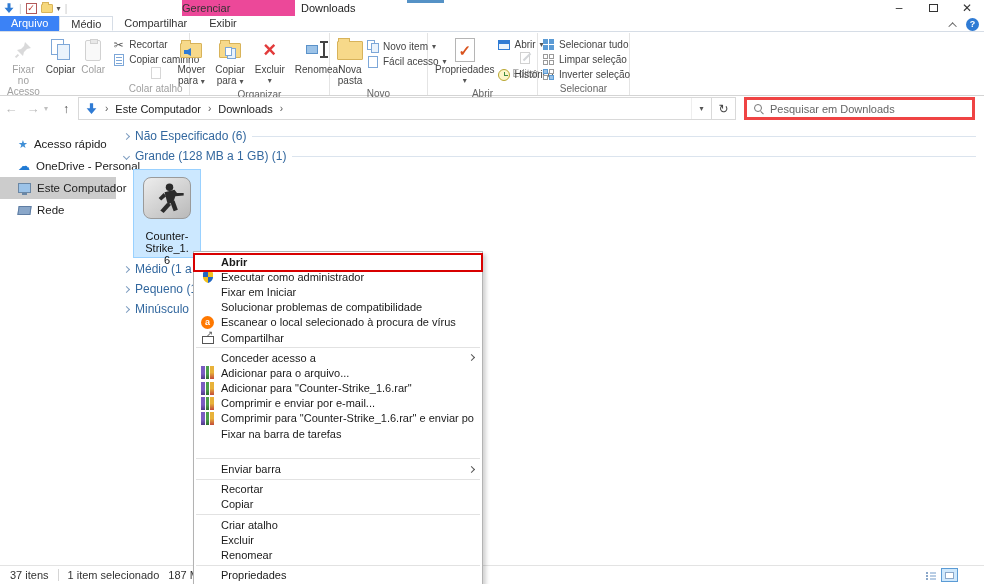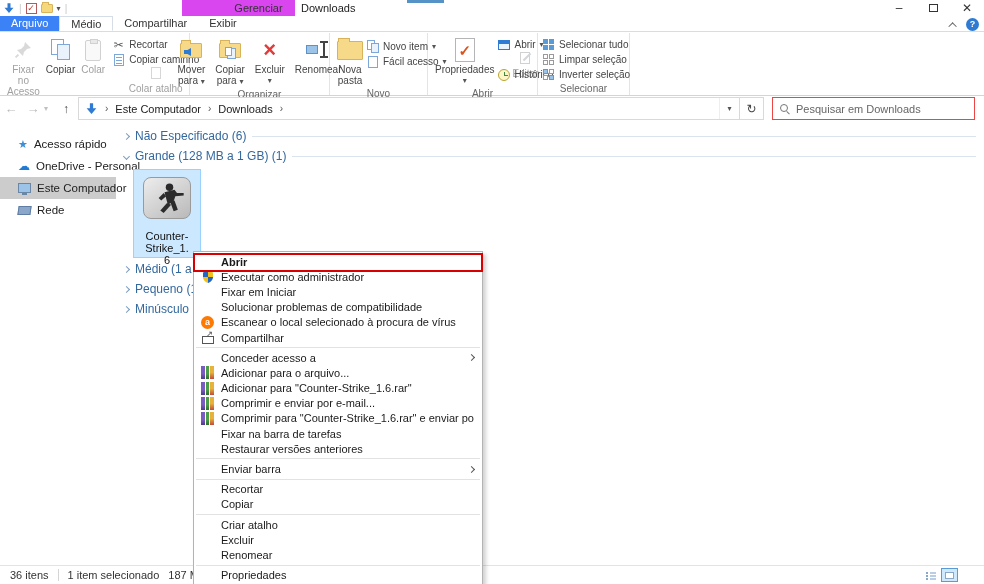--- a/index.html
+++ b/index.html
@@ -8,21 +8,21 @@
 
   
   .titlebar { position:absolute; top:0; left:0; right:0; height:16px; background:#fff; }
   .qat { position:absolute; left:3px; top:1px; display:flex; align-items:center; gap:4px; height:14px; }
   .qat .sep { color:#c9c9c9; font-size:10px; }
   .dl-arrow { display:inline-block; }
   .qat-check { width:11px; height:11px; border:1px solid #b35959; background:#fff; color:#c0392b; font-size:9px; line-height:9px; text-align:center; }
   .qat-folder { width:12px; height:9px; background:#f6d87c; border:1px solid #d9b45a; border-radius:1px; position:relative; }
   .qat-folder::before { content:""; position:absolute; top:-3px; left:0; width:5px; height:2px; background:#f6d87c; border:1px solid #d9b45a; border-bottom:none; }
   .caret-glyph { font-size:8px; color:#555; }
-  .ctx-group { position:absolute; left:182px; top:0; width:113px; height:16px; background:#d946ef; text-align:center; line-height:17px; font-size:11px; color:#333;padding-left:40px; }
+  .ctx-group { position:absolute; left:182px; top:0; width:113px; height:16px; background:#ec4899; line-height:17px; font-size:11px; color:#333; }
   .win-title { position:absolute; left:301px; top:2px; font-size:11px; color:#222; }
   .top-accent { position:absolute; left:407px; top:0; width:37px; height:3px; background:#5592c6; }
   .win-controls { position:absolute; right:0; top:0; display:flex; height:16px; }
   .win-btn { width:34px; height:16px; display:flex; align-items:center; justify-content:center; color:#333; font-size:12px; }
   .restore-ic { position:relative; width:9px; height:8px; }
   .restore-ic::before { content:""; position:absolute; left:0; bottom:0; width:7px; height:6px; border:1px solid #333; background:#fff; }
   .restore-ic::after { content:""; position:absolute; right:0; top:0; width:7px; height:6px; border:1px solid #333; }
 
   
   .tabrow { position:absolute; top:16px; left:0; right:0; height:16px; border-bottom:1px solid #d6dde6; display:flex; background:#fff; }
@@ -88,21 +88,21 @@
   
   .addrbar { position:absolute; top:97px; left:0; right:0; height:23px; display:flex; align-items:center; background:#fff; }
   .nav-btn { width:22px; text-align:center; font-size:13px; color:#b9b9b9; }
   .nav-btn.up { color:#4a4a4a; font-size:12px; width:20px; }
   .nav-dd { font-size:8px; color:#c0c0c0; width:12px; }
   .crumb-box { height:23px; border:1px solid #d9d9d9; background:#fff; display:flex; align-items:center; flex:1; margin-left:2px; padding-left:6px; }
   .crumb-sep { font-size:10px; color:#555; padding:0 7px; }
   .crumb { font-size:11px; color:#222; }
   .crumb-dd { margin-left:auto; width:20px; text-align:center; color:#555; font-size:8px; border-left:1px solid #eee; align-self:stretch; line-height:22px; }
   .refresh-btn { width:24px; height:23px; border:1px solid #d9d9d9; border-left:none; display:flex; align-items:center; justify-content:center; color:#444; font-size:12px; }
-  .search-box { width:203px; height:23px; border:1px solid #ef4444; margin:0 9px 0 8px; display:flex; align-items:center; padding-left:7px; gap:6px; }
+  .search-box { width:231px; height:23px; border:3px solid #ef4444; margin:0 9px 0 8px; display:flex; align-items:center; padding-left:7px; gap:6px; }
   .mag { position:relative; width:10px; height:10px; flex:none; }
   .mag::before { content:""; position:absolute; left:0; top:0; width:6px; height:6px; border:1px solid #777; border-radius:50%; }
   .mag::after { content:""; position:absolute; left:7px; top:7px; width:4px; height:1px; background:#777; transform:rotate(45deg); transform-origin:0 0; }
   .search-box input { border:none; outline:none; font-family:"Liberation Sans",sans-serif; font-size:11px; color:#444; width:180px; background:transparent; }
   .search-box input::placeholder { color:#666; opacity:1; }
 
   
   .main { position:absolute; top:121px; left:0; right:0; bottom:19px; background:#fff; }
   .sidebar { position:absolute; left:0; top:0; width:116px; bottom:0; }
   .side-item { height:22px; display:flex; align-items:center; gap:6px; padding-left:18px; font-size:11.5px; color:#222; white-space:nowrap; }
@@ -570,21 +570,20 @@
         </span>
       </span>
     <span class="lbl">Comprimir para "Counter-Strike_1.6.rar" e enviar por e-mail</span>
   </div>
   <div class="mi">
     <span class="ic"></span>
       <span class="lbl">Fixar na barra de tarefas</span>
   </div>
   <div class="mi">
     <span class="ic"></span>
-      <span class="lbl">Restaurar versões anteriores</span>
   </div>
   <div class="msep"></div>
   <div class="mi">
     <span class="ic"></span>
       <span class="lbl">Enviar barra</span>
     <span class="subarr"></span>
   </div>
   <div class="msep"></div>
   <div class="mi">
     <span class="ic"></span>
@@ -608,21 +607,21 @@
       <span class="lbl">Renomear</span>
   </div>
   <div class="msep"></div>
   <div class="mi">
     <span class="ic"></span>
       <span class="lbl">Propriedades</span>
   </div>
 </div>
 
 <div class="statusbar">
-  <span>36 itens</span>
+  <span>37 itens</span>
   <span class="sb-div"></span>
   <span>1 item selecionado</span>
   <span>187 MB</span>
   <span class="sb-right">
     <span class="view-list"></span>
     <span class="view-thumb">
         <i></i>
       </span>
   </span>
 </div>

